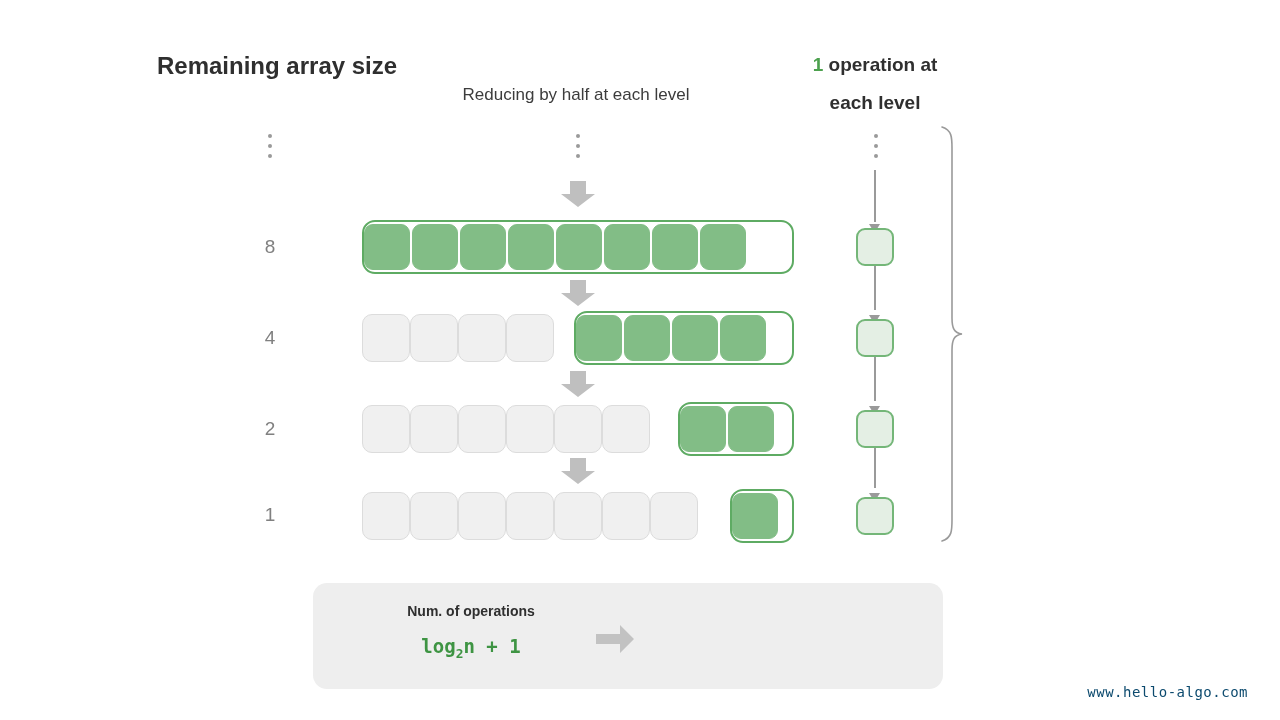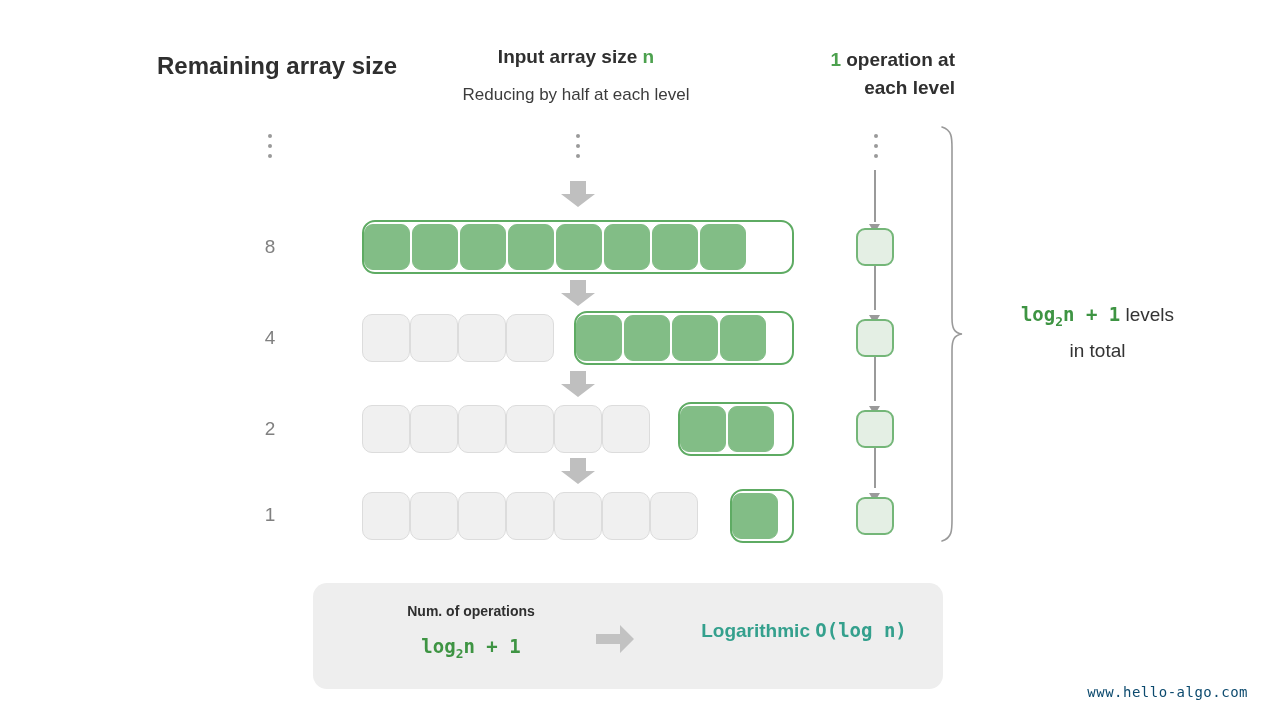--- a/index.html
+++ b/index.html
@@ -48,23 +48,23 @@
     text-align: center;
     font-size: 17px;
     font-weight: normal;
     color: #3c3c3c;
     white-space: nowrap;
   }
   #hd-right {
     left: 795px;
     top: 46px;
     width: 160px;
-    text-align: right;
-    font-size: 19px;
-    line-height: 28px;
+    text-align: center;
+    font-size: 19px;
+    line-height: 38px;
     white-space: normal;
   }
   .green-accent { color: #4ca14e; }
 
   
   .size-label {
     position: absolute;
     width: 60px;
     text-align: center;
     left: 240px;
@@ -247,23 +247,20 @@
     letter-spacing: 0.5px;
   }
 </style>
 </head>
 <body>
 
 <div class="canvas">
 
   <div class="hd" id="hd-left">Remaining array size</div>
 
-  <div class="hd" id="hd-mid">
-    <span>Input array size </span><span class="green-accent">n</span>
-  </div>
   <div id="hd-mid-sub">Reducing by half at each level</div>
 
   <div class="hd" id="hd-right">
     <span class="green-accent">1</span><span> operation at each level</span>
   </div>
 
   <div class="vdots" style="left:265px; top:134px;">
     <i></i>
     <i></i>
     <i></i>
@@ -394,38 +391,30 @@
 
   <div class="opcell" style="left:856px; top:497px;"></div>
 
   <div id="brace">
     <svg width="26" height="416" viewBox="0 0 26 416" fill="none">
       <path d="M4 1 C 14 4, 14 12, 14 22 L14 192 C14 202, 16 207, 24 208
                C16 209, 14 214, 14 224 L14 394 C14 404, 14 412, 4 415" stroke="#9a9a9a" stroke-width="1.6" fill="none" stroke-linecap="round"></path>
     </svg>
   </div>
 
-  <div id="levels-note">
-    <span class="mono-green"><span>log</span><sub>2</sub><span>n + 1</span></span><span> levels</span><br>
-    <span>in total</span>
-  </div>
 
   <div id="summary">
     <div class="sum-col" id="sum-left">
       <div class="sum-title">Num. of operations</div>
       <div class="sum-value">
         <span class="mono-green"><span>log</span><sub>2</sub><span>n + 1</span></span>
       </div>
     </div>
 
     <div class="sum-col" id="sum-right">
-      <div class="sum-value">
-        <span class="teal-bold">Logarithmic</span>
-        <span class="teal-mono">O(log n)</span>
-      </div>
     </div>
   </div>
 
   <div id="sum-arrow">
     <svg width="38" height="28" viewBox="0 0 38 28">
       <path d="M0 9 H24 V0 L38 14 L24 28 V19 H0 Z" fill="#c2c2c2"></path>
     </svg>
   </div>
 
   <div id="watermark">www.hello-algo.com</div>

